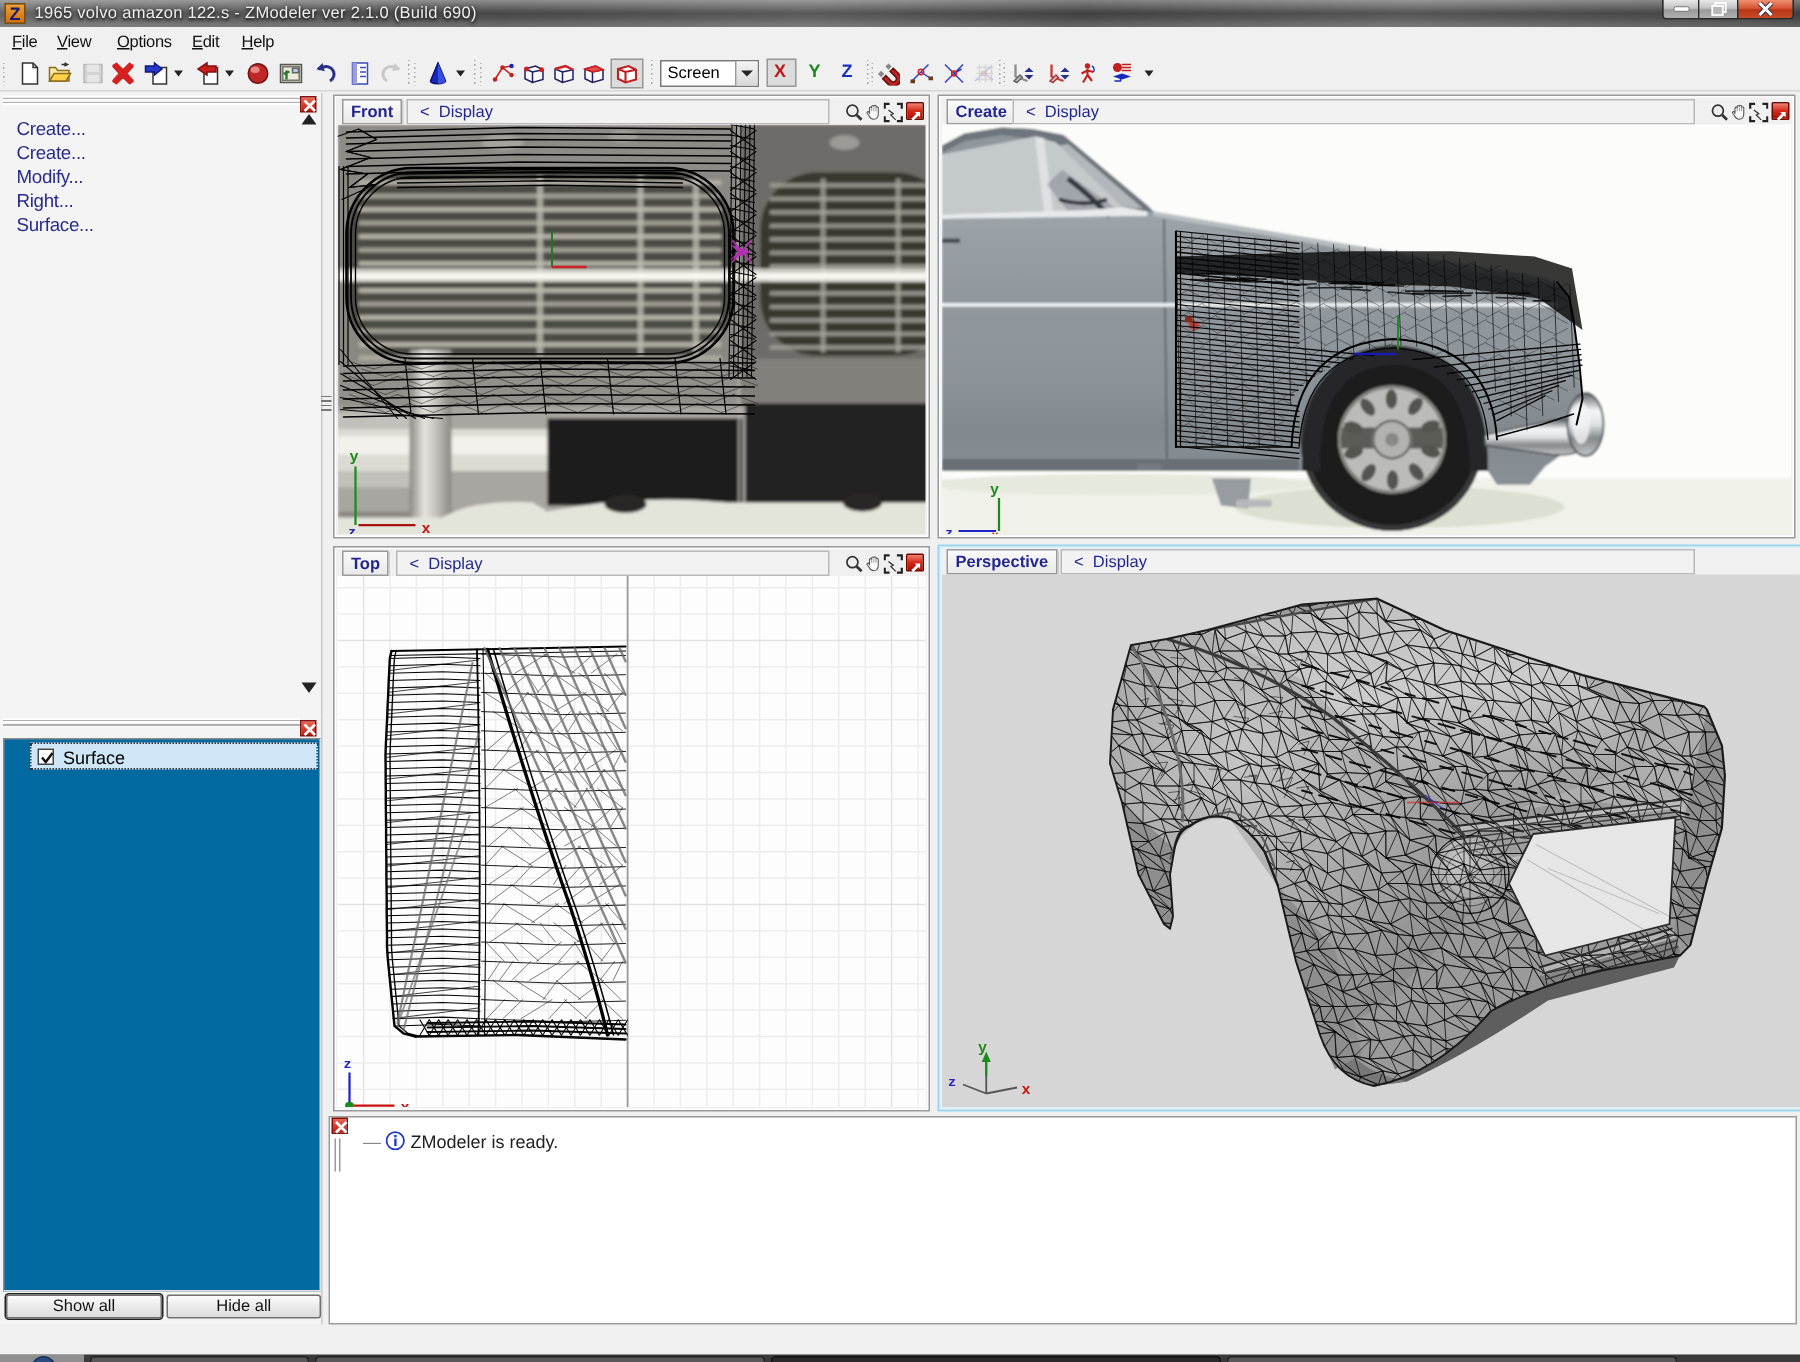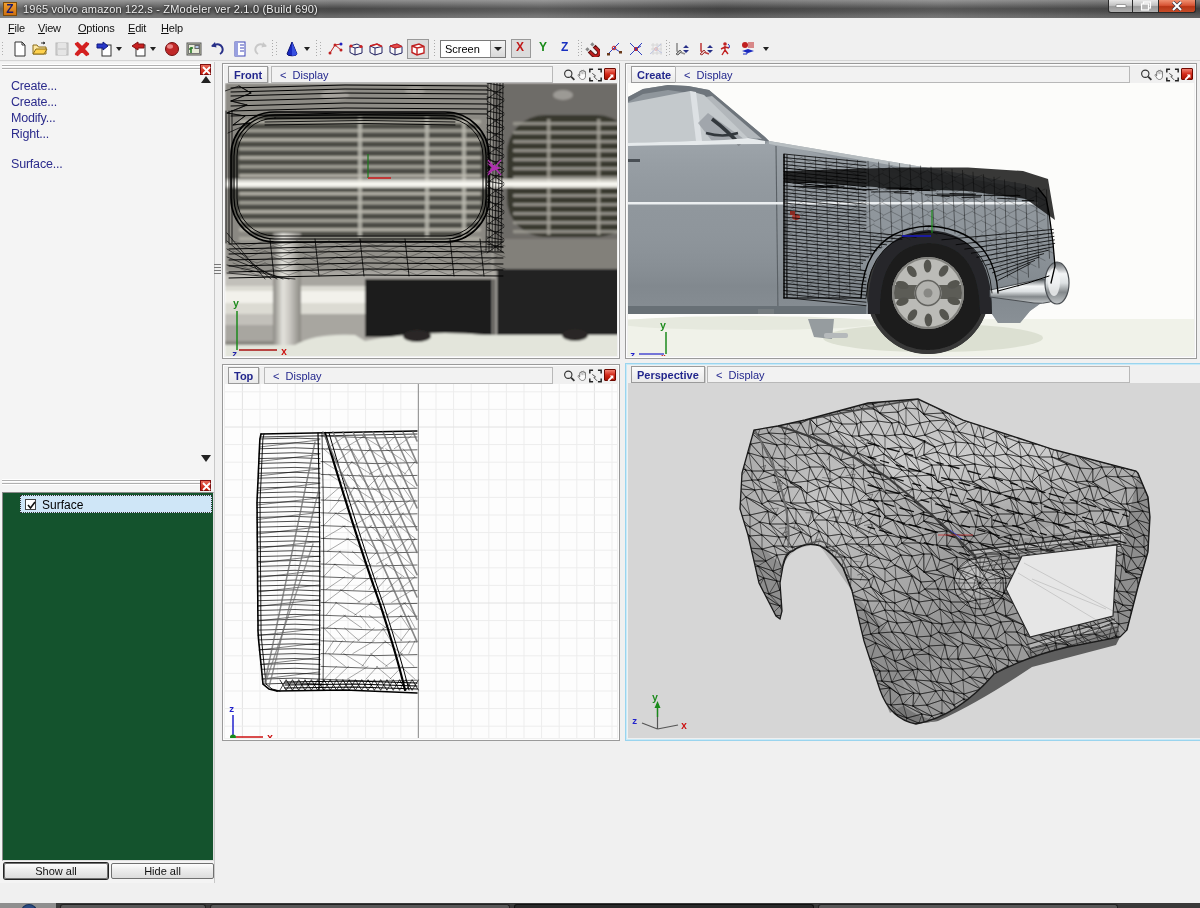--- a/index.html
+++ b/index.html
@@ -36,21 +36,21 @@
 #combo .ct { position:absolute; left:4px; top:2px; }
 #combo .cb { position:absolute; right:0; top:0; width:15px; height:16px; background:linear-gradient(180deg,#f4f4f4,#d8d8d8); border-left:1px solid #9a9a9a; }
 #combo .cb:after { content:""; position:absolute; left:3px; top:6px; border-left:4px solid transparent; border-right:4px solid transparent; border-top:4px solid #222; }
 .panel { left:0; width:215px; background:#f4f4f4; border-right:1px solid #c8c8c8; }
 .grip2 { height:7px; margin:2px 2px 0 2px; border-top:1px solid #fff; background:
   linear-gradient(180deg, #b0b0b0 0 1px, #fff 1px 2px, transparent 2px 3px, #b0b0b0 3px 4px, #fff 4px 5px, transparent 5px); }
 .closex { position:absolute; width:11px; height:11px; background:linear-gradient(180deg,#e86858,#c81808); border:1px solid #801010; }
 .closex svg { position:absolute; left:1px; top:1px; }
 .plink { position:absolute; left:11px; font-size:12.5px; letter-spacing:-0.2px; color:#2b2b8c; }
 .scrollarrow { position:absolute; left:201px; width:0; height:0; }
-#panel2 .lb { position:absolute; left:2px; top:15px; width:212px; bottom:22px; background:#14532d;
+#panel2 .lb { position:absolute; left:2px; top:15px; width:212px; bottom:22px; background:#0369a1;
   border:1px solid #8a8a8a; border-right-color:#e0e0e0; border-bottom-color:#e0e0e0; }
 #surfitem { position:absolute; left:17px; top:2px; width:192px; height:18px; background:#cfe6f7; border:1px dotted #333; font-size:12px; color:#000; }
 #surfitem .cb { position:absolute; left:4px; top:3px; width:11px; height:11px; background:#fff; border:1px solid #444; }
 #surfitem .tx { position:absolute; left:21px; top:2px; }
 .btn { position:absolute; height:16px; background:linear-gradient(180deg,#fdfdfd,#ececec 45%,#dcdcdc); border:1px solid #707070; border-radius:2px; font-size:11px; text-align:center; color:#111; padding-top:1px; }
 .btn.def { box-shadow:0 0 0 1px #222; }
 .vp { background:#f0f0f0; border:1px solid #9a9a9a; box-shadow:inset 0 0 0 1px #fdfdfd;text-decoration:underline; }
 .vp.active { border:1px solid #9ad4ee; box-shadow:inset 0 0 0 1px #c8eaf8; }
 .vphead { position:absolute; left:2px; top:2px; right:2px; height:17px; background:#f0f0f0; }
 .vptab { position:absolute; left:3px; top:0px; height:17px; background:linear-gradient(180deg,#fbfbfb,#e9e9e9);
@@ -244,21 +244,21 @@
         </svg>
       </div>
 <div class="scrollarrow" style="top:14px; border-left:5px solid transparent; border-right:5px solid transparent; border-bottom:7px solid #222;"></div>
 <div class="scrollarrow" style="top:393px; border-left:5px solid transparent; border-right:5px solid transparent; border-top:7px solid #222;"></div>
 </div>
     <div class="abs" style="left:0; top:62px; width:215px; height:415px; pointer-events:none;">
       <div class="plink" style="top:17px">Create...</div>
       <div class="plink" style="top:33px">Create...</div>
       <div class="plink" style="top:49px">Modify...</div>
       <div class="plink" style="top:65px">Right...</div>
-      <div class="plink" style="top:95px">Surface...</div>
+      <div class="plink" style="top:81px">Surface...</div>
     </div>
 <div class="panel abs" id="panel2" style="top:477px; height:406px;">
 <div class="grip2" style="margin-right:14px"></div>
 <div class="closex" style="right:3px; top:3px;">
         <svg width="9" height="9" viewBox="0 0 9 9">
           <path d="M1,1 L8,8 M8,1 L1,8" stroke="#fff" stroke-width="1.8"></path>
         </svg>
       </div>
 <div class="lb">
 <div id="surfitem">
@@ -1358,20 +1358,33 @@
           <text x="24" y="318" font-size="10" font-weight="bold" fill="#1a8a1a" font-family="Liberation Mono, monospace">y</text>
           <line x1="29.5" y1="321.0" x2="29.5" y2="346.0" stroke="#555" stroke-width="1.2" stroke-opacity="1.0"></line>
           <line x1="29.5" y1="321.0" x2="29.5" y2="334.0" stroke="#1a8a1a" stroke-width="1.4" stroke-opacity="1.0"></line>
           <path d="M29.5,318 l-3,7 l6,0 Z" fill="#1a8a1a"></path>
           <line x1="29.5" y1="346.0" x2="14.0" y2="340.0" stroke="#555" stroke-width="1.2" stroke-opacity="1.0"></line>
           <line x1="29.5" y1="346.0" x2="50.0" y2="342.0" stroke="#555" stroke-width="1.2" stroke-opacity="1.0"></line>
           <text x="4" y="341" font-size="9" font-weight="bold" fill="#2222cc" font-family="Liberation Mono, monospace">z</text>
           <text x="53" y="346" font-size="10" font-weight="bold" fill="#cc1111" font-family="Liberation Mono, monospace">x</text>
         </svg></div>
     </div>
+<div id="logpanel" class="abs">
+<div class="closex" style="left:1px; top:0px;">
+        <svg width="9" height="9" viewBox="0 0 9 9">
+          <path d="M1,1 L8,8 M8,1 L1,8" stroke="#fff" stroke-width="1.8"></path>
+        </svg>
+      </div>
+<div class="abs" style="left:3px; top:14px; width:4px; height:22px; border-left:1px solid #999; border-right:1px solid #999;"></div>
+<div class="abs" style="left:22px; top:9px; font-size:12px; color:#222;"><span style="color:#888;">—</span> <svg width="13" height="13" viewBox="0 0 13 13" style="vertical-align:-2px">
+          <circle cx="6.5" cy="6.5" r="5.8" fill="#fff" stroke="#2238c8" stroke-width="1.2"></circle>
+          <rect x="5.8" y="5" width="1.6" height="5" fill="#2238c8"></rect>
+          <rect x="5.8" y="2.6" width="1.6" height="1.6" fill="#2238c8"></rect>
+        </svg> ZModeler is ready.</div>
+</div>
 <div id="taskbar" class="abs">
 <div class="abs" style="left:0; top:0; width:56px; height:5px; background:#8f8f8f;"></div>
 <div class="abs" style="left:21px; top:1px; width:16px; height:8px; border-radius:8px 8px 0 0; background:#2a4a80; border:1px solid #16305a;"></div>
 <div class="abs" style="left:56px; top:0; width:1144px; height:5px; background:#3a3a3a;"></div>
 <div class="abs" style="left:60px; top:1px; width:146px; height:4px; background:#585858; border:1px solid #222; border-bottom:none; border-radius:3px 3px 0 0;"></div>
 <div class="abs" style="left:210px; top:1px; width:300px; height:4px; background:#585858; border:1px solid #222; border-bottom:none; border-radius:3px 3px 0 0;"></div>
 <div class="abs" style="left:514px; top:1px; width:300px; height:4px; background:#2a2a2a; border:1px solid #111; border-bottom:none; border-radius:3px 3px 0 0;"></div>
 <div class="abs" style="left:818px; top:1px; width:300px; height:4px; background:#585858; border:1px solid #222; border-bottom:none; border-radius:3px 3px 0 0;"></div>
 </div>
 </div>

